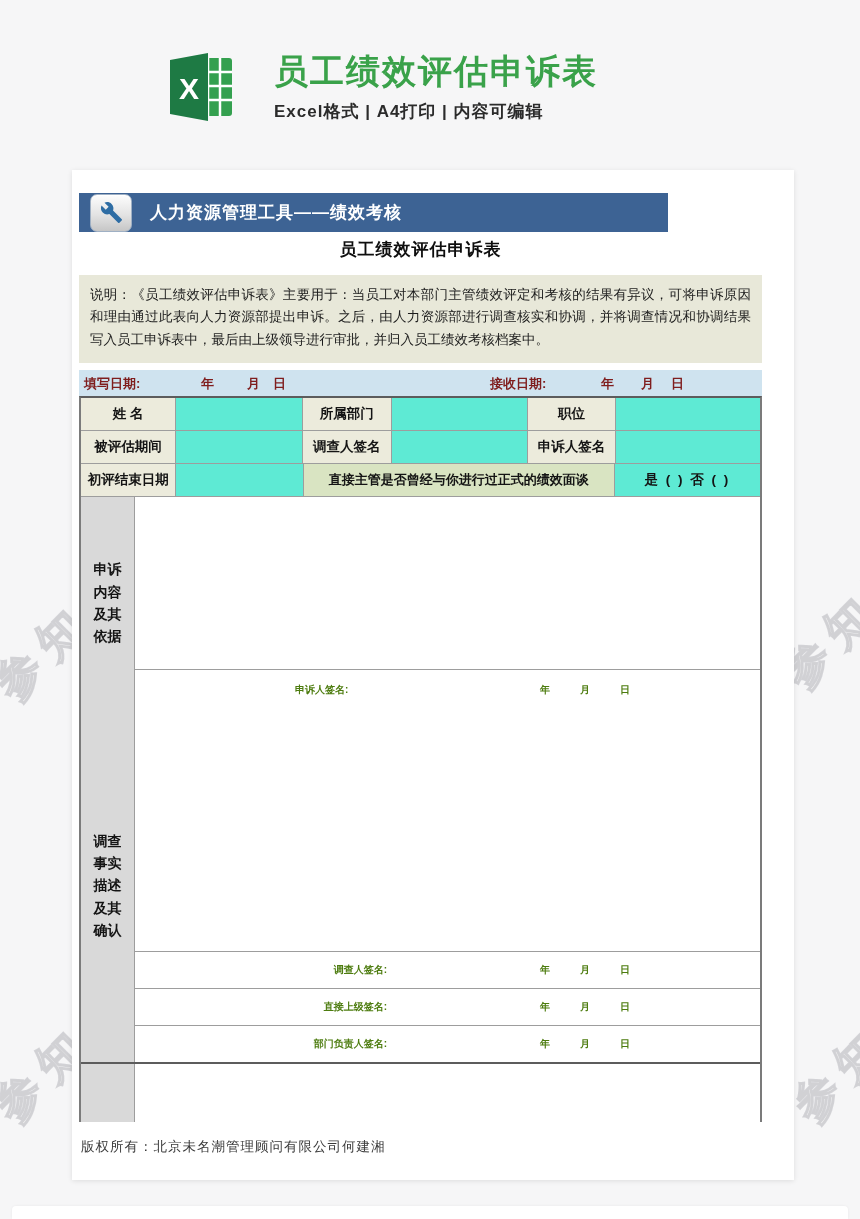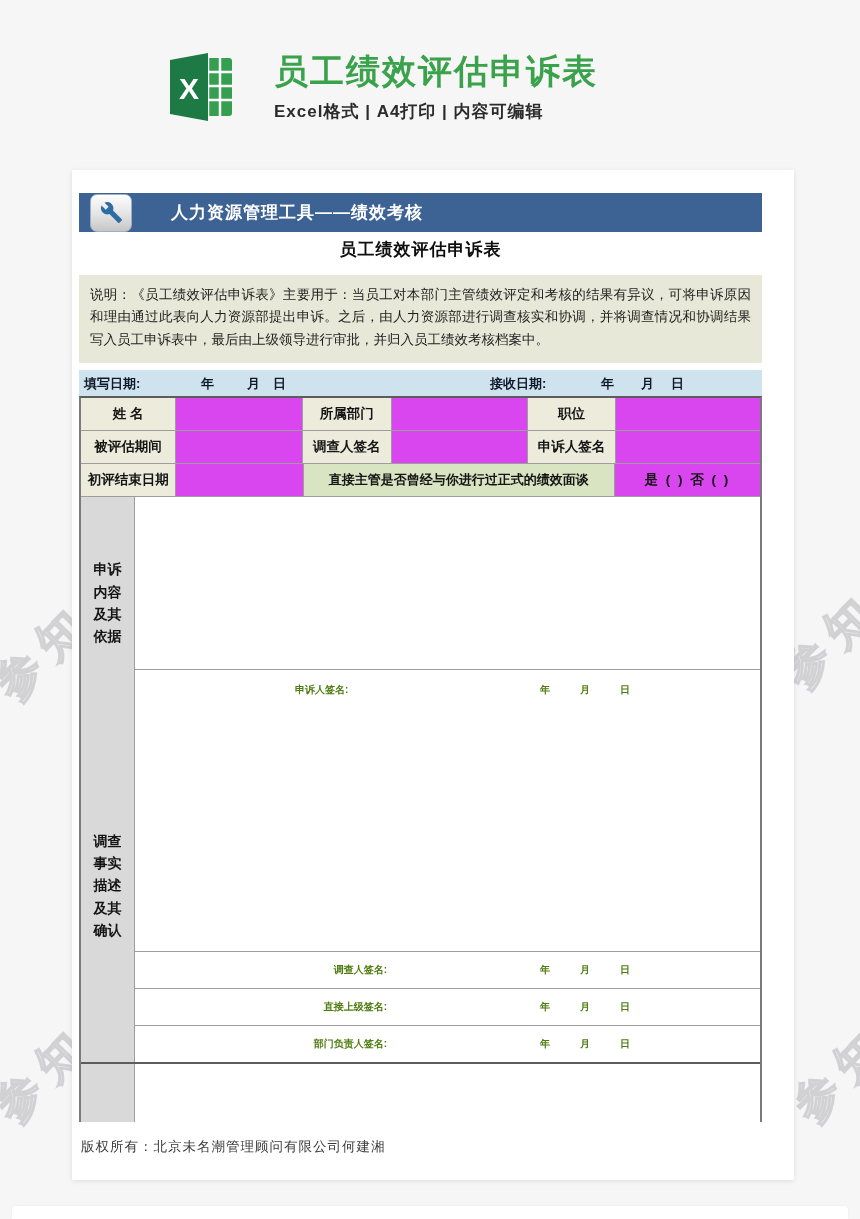--- a/index.html
+++ b/index.html
@@ -28,22 +28,22 @@
     transform:rotate(-45deg);
     white-space:nowrap;pointer-events:none;user-select:none;
   }
 
   
   .card{
     position:absolute;left:72px;top:170px;width:722px;height:1010px;
     background:#ffffff;box-shadow:0 1px 5px rgba(0,0,0,0.10);
   }
   .banner{
-    position:absolute;left:7px;top:23px;width:683px;height:39px;
-    background:#3d6394;display:flex;align-items:center;box-sizing:border-box;gap:21px;
+    position:absolute;left:7px;top:23px;width:589px;height:39px;
+    background:#3d6394;display:flex;align-items:center;box-sizing:border-box;
   }
   .tool-icon{
     width:40px;height:36px;margin-left:11px;border-radius:7px;
     background:linear-gradient(180deg,#fdfdfd 0%,#e3e3e3 55%,#c6c6c6 100%);
     border:1px solid #9fb0c4;box-shadow:inset 0 1px 0 #fff;
     display:flex;align-items:center;justify-content:center;flex:0 0 auto;
   }
   .banner-title{margin-left:18px;color:#ffffff;font-size:17px;font-weight:700;letter-spacing:1px;}
 
   .form-title{
@@ -52,34 +52,34 @@
   }
 
   .desc{
     position:absolute;left:7px;top:105px;width:683px;height:88px;box-sizing:border-box;
     background:#e8e8d9;padding:9px 11px;
     font-size:13.5px;line-height:1.65;color:#1c1c1c;text-align:justify;
   }
 
   .date-bar{
     position:absolute;left:7px;top:200px;width:683px;height:26px;
-    background:#cfe3ef;font-size:13px;font-weight:700;color:#0f172a;
+    background:#cfe3ef;font-size:13px;font-weight:700;color:#7f1d1d;
   }
   .date-bar span{position:absolute;top:5px;}
 
   
   .ftable{
     position:absolute;left:7px;top:226px;width:683px;box-sizing:border-box;
     border-left:2px solid #7b7b7b;border-right:2px solid #7b7b7b;border-top:2px solid #5c5c5c;
     font-size:13.5px;color:#141414;
   }
   .trow{display:flex;height:33px;}
   .tc{
     box-sizing:border-box;border-right:1px solid #9d9d9d;border-bottom:1px solid #9d9d9d;
-    display:flex;align-items:center;justify-content:center;background:#d946ef;
+    display:flex;align-items:center;justify-content:center;background:#5eead4;
   }
   .tc:last-child{border-right:none;}
   .lab{background:#ecebdc;font-weight:700;}
   .w1{width:96px;} .w2{width:128px;} .w3{width:90px;} .w4{width:138px;} .w5{width:88px;} .w6{width:146px;}
   .wq{width:313px;background:#d9e4c2;font-weight:700;font-size:13px;}
   .wa{width:146px;font-weight:700;letter-spacing:2px;}
 
   .section{display:flex;}
   .sec-label{
     width:54px;flex:0 0 auto;box-sizing:border-box;

